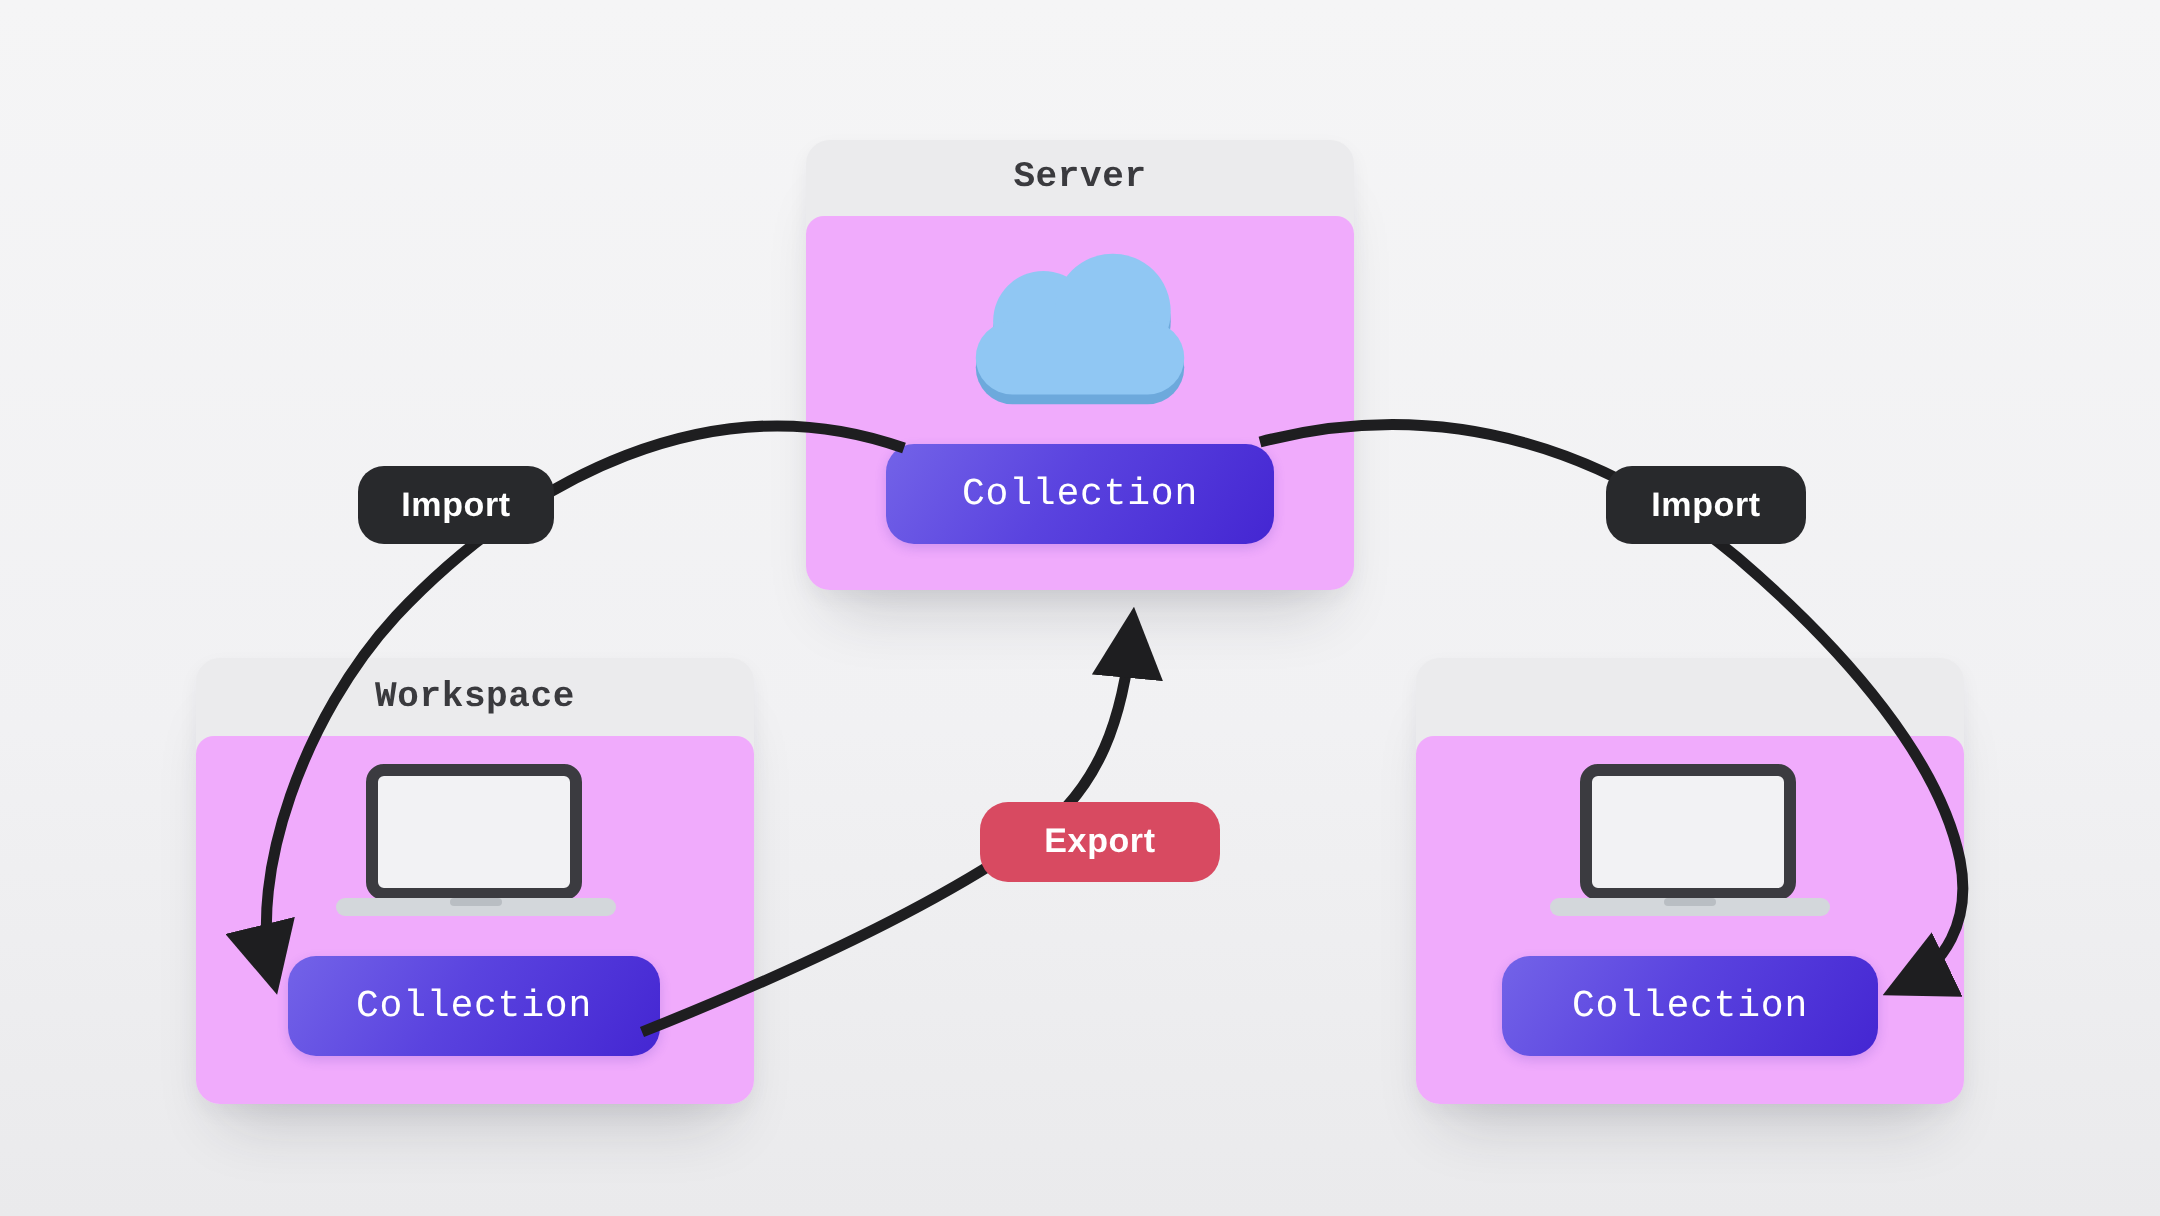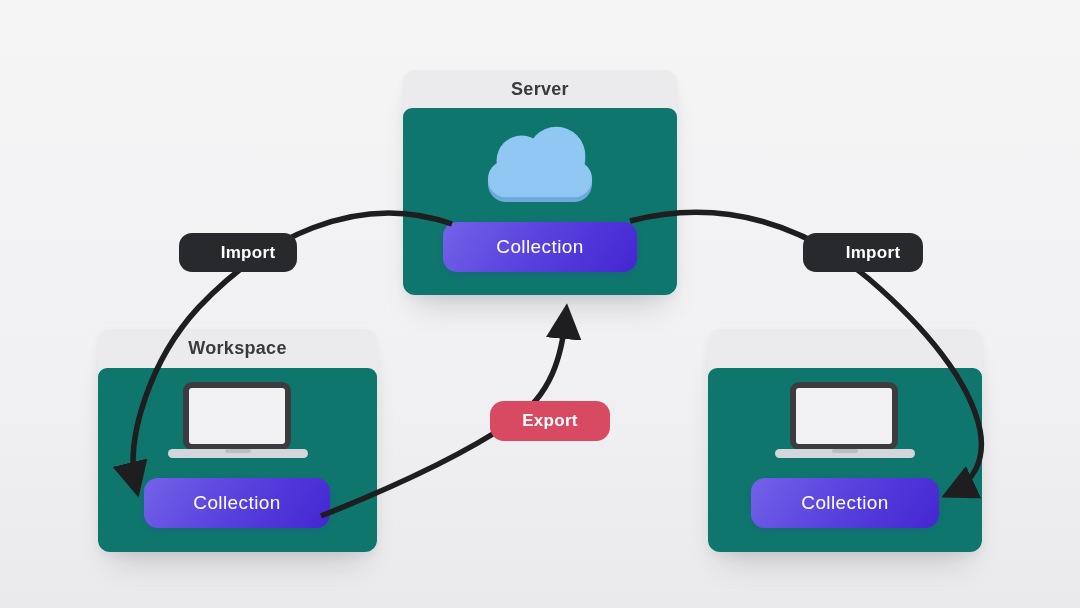--- a/index.html
+++ b/index.html
@@ -6,27 +6,28 @@
   .stage{
     position:relative;width:1080px;height:608px;overflow:hidden;
     background:linear-gradient(180deg,#f5f5f6 0%,#f1f1f3 60%,#eaeaec 100%);
     font-family:"Liberation Sans","DejaVu Sans",sans-serif;
   }
   
   .card{
     position:absolute;background:#ebebed;border-radius:12px;
     box-shadow:0 22px 30px -14px rgba(40,40,55,.20), 0 4px 10px rgba(40,40,55,.05);
     z-index:1;
+    font-family:Liberation Mono, monospace;
   }
   .card-title{
     height:38px;display:flex;align-items:center;justify-content:center;
     font-size:18px;font-weight:bold;color:#3a3a3e;letter-spacing:.3px;
   }
   .card-body{
-    position:absolute;left:0;right:0;top:38px;bottom:0;background:#0f766e;
+    position:absolute;left:0;right:0;top:38px;bottom:0;background:#f0abfc;
     border-radius:9px 9px 12px 12px;
     display:flex;flex-direction:column;align-items:center;
   }
   #server-card{left:403px;top:70px;width:274px;height:225px;}
   #workspace-card{left:98px;top:329px;width:279px;height:223px;}
   #workspace-card .card-title{height:39px;}
   #workspace-card .card-body{top:39px;}
   #bit-workspace-card{left:708px;top:329px;width:274px;height:223px;}
   #bit-workspace-card .card-title{height:39px;}
   #bit-workspace-card .card-body{top:39px;}
@@ -45,21 +46,21 @@
   .icon-wrap{margin-top:14px;display:flex;justify-content:center;}
 
   
   #arrows{position:absolute;left:0;top:0;z-index:5;pointer-events:none;}
 
   
   .badge{
     position:absolute;z-index:6;display:flex;align-items:center;justify-content:center;
     color:#ffffff;font-weight:bold;font-size:17px;letter-spacing:.3px;
   }
-  .badge-dark{background:#28292c;border-radius:13px;padding-left:20px;}
+  .badge-dark{background:#28292c;border-radius:13px;}
   .badge-export{background:#d84a61;border-radius:14px;}
   #import-left-badge{left:179px;top:233px;width:98px;height:39px;}
   #import-right-badge{left:803px;top:233px;width:100px;height:39px;}
   #export-badge{left:490px;top:401px;width:120px;height:40px;}
 </style>
 </head>
 <body>
 
 <div class="stage">
 

